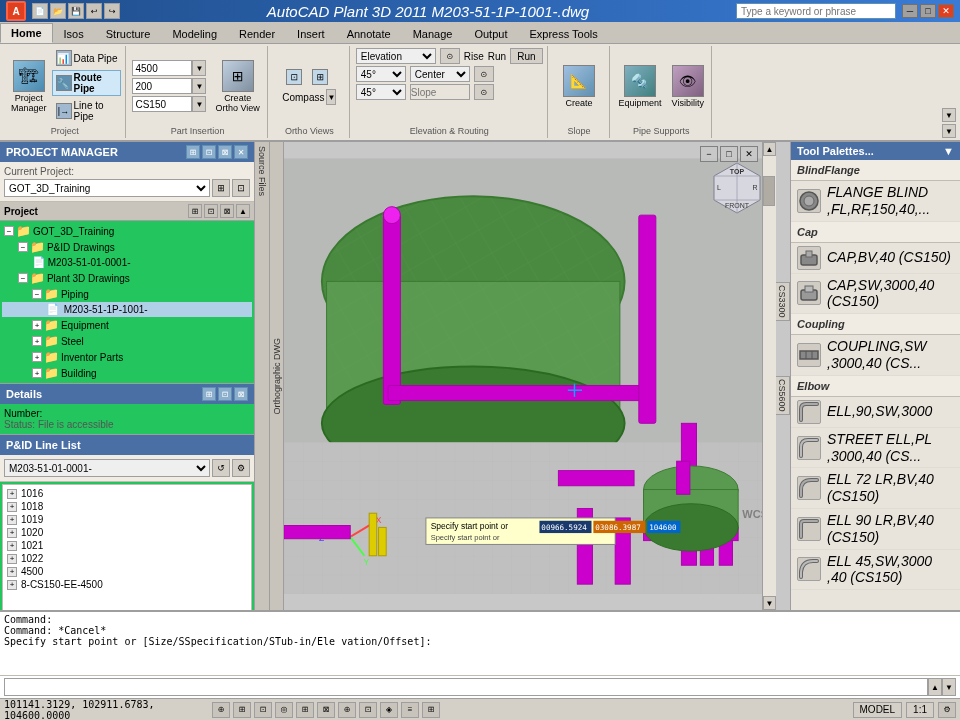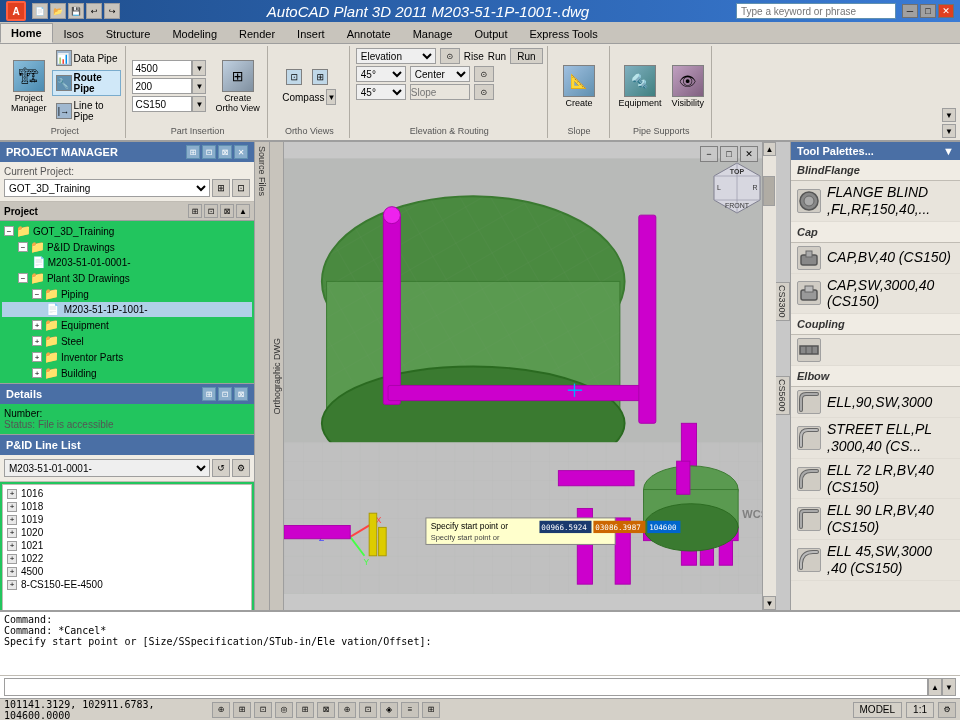--- a/index.html
+++ b/index.html
@@ -609,20 +609,21 @@
 
         <div class="palette-category">Coupling</div>
         <div class="palette-item">
           <div class="palette-item-icon">
             <svg width="22" height="22" viewBox="0 0 22 22">
                 <rect x="2" y="7" width="18" height="8" fill="#888" stroke="#555" stroke-width="1.5"></rect>
                 <line x1="8" y1="7" x2="8" y2="15" stroke="#555" stroke-width="1"></line>
                 <line x1="14" y1="7" x2="14" y2="15" stroke="#555" stroke-width="1"></line>
               </svg>
           </div>
+          <div class="palette-item-label">COUPLING,SW ,3000,40 (CS...</div>
         </div>
 
         <div class="palette-category">Elbow</div>
         <div class="palette-item">
           <div class="palette-item-icon">
             <svg width="22" height="22" viewBox="0 0 22 22">
                 <path d="M 3 19 L 3 8 Q 3 3 8 3 L 19 3" fill="none" stroke="#666" stroke-width="4" stroke-linecap="round"></path>
                 <path d="M 3 19 L 3 8 Q 3 3 8 3 L 19 3" fill="none" stroke="#aaa" stroke-width="2" stroke-linecap="round"></path>
               </svg>
           </div>

